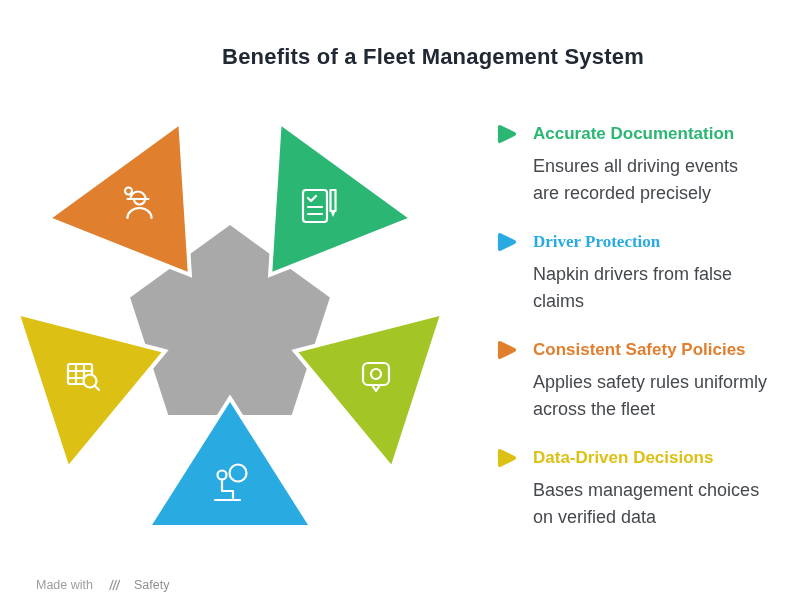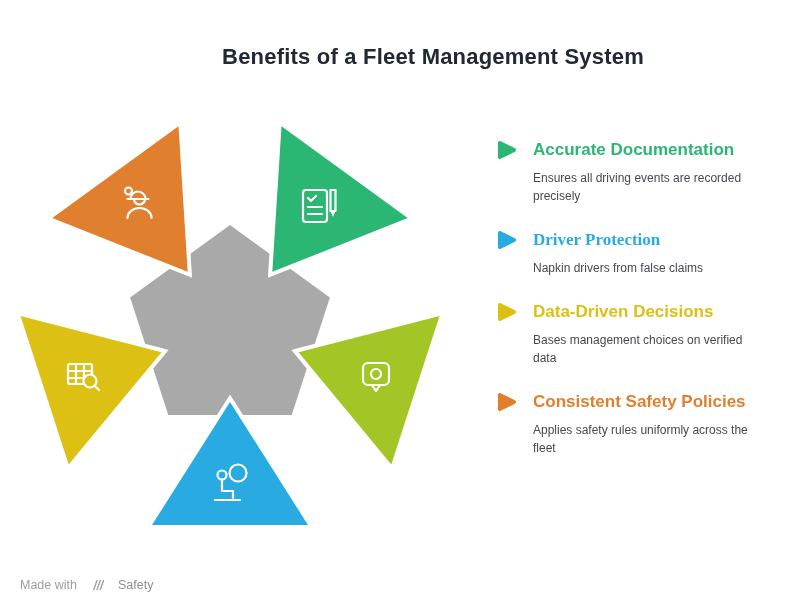--- a/index.html
+++ b/index.html
@@ -12,28 +12,28 @@
   }
   .title {
     position:absolute; top:44px; left:0; width:100%;
     margin:0; text-align:center;
     font-size:22px; font-weight:bold; color:#212935;
     letter-spacing:0.2px;
     padding-left:33px;
   }
   .diagram { position:absolute; left:15px; top:95px; }
   .diagram .icon-stroke { stroke:#ffffff; stroke-width:2.2; fill:none; stroke-linecap:round; stroke-linejoin:round; }
-  .benefits { position:absolute; left:496px; top:139px; width:300px; }
+  .benefits { position:absolute; left:496px; top:123px; width:300px; }
   .benefit { margin-bottom:24px; }
   .benefit-head { display:flex; align-items:center; gap:16px; }
   .play { width:21px; height:22px; flex:0 0 auto; }
   .benefit h3 { margin:0; font-size:17px; font-weight:bold; line-height:1.2; }
-  .benefit p { margin:8px 0 0 37px; width:236px; font-size:12px; line-height:1.5; color:#45494e; }
+  .benefit p { margin:8px 0 0 37px; width:236px; font-size:18px; line-height:1.5; color:#45494e; }
   .footer {
-    position:absolute; left:20px; top:578px;
+    position:absolute; left:36px; top:578px;
     display:flex; align-items:center; gap:14px;
     font-size:12.5px; color:#9d9d9d;
   }
   .footer .brand { color:#8f8f8f; }
   .napkin-logo { width:13px; height:14px; }
 </style>
 </head>
 <body>
 
 <h1 class="title">Benefits of a Fleet Management System</h1>
@@ -112,35 +112,35 @@
         <polygon points="4,3.5 19,11 4,18.5" stroke-width="4" stroke-linejoin="round" fill="#29abe2" stroke="#29abe2"></polygon>
       </svg>
       <h3 style="color: rgb(41, 171, 226); font-family: Liberation Serif, serif;">Driver Protection</h3>
     </div>
     <p>Napkin drivers from false claims</p>
   </div>
 
   <div class="benefit">
     <div class="benefit-head">
       <svg class="play" viewBox="0 0 22 22">
+        <polygon points="4,3.5 19,11 4,18.5" stroke-width="4" stroke-linejoin="round" fill="#e07f2d" stroke="#e07f2d"></polygon>
+      </svg>
+      <h3 style="color: rgb(224, 127, 45);">Consistent Safety Policies</h3>
+    </div>
+    <p>Applies safety rules uniformly across the fleet</p>
+  </div>
+
+  <div class="benefit">
+    <div class="benefit-head">
+      <svg class="play" viewBox="0 0 22 22">
         <polygon points="4,3.5 19,11 4,18.5" stroke-width="4" stroke-linejoin="round" fill="#ddc014" stroke="#ddc014"></polygon>
       </svg>
       <h3 style="color: rgb(221, 192, 20);">Data-Driven Decisions</h3>
     </div>
     <p>Bases management choices on verified data</p>
-  </div>
-
-  <div class="benefit">
-    <div class="benefit-head">
-      <svg class="play" viewBox="0 0 22 22">
-        <polygon points="4,3.5 19,11 4,18.5" stroke-width="4" stroke-linejoin="round" fill="#e07f2d" stroke="#e07f2d"></polygon>
-      </svg>
-      <h3 style="color: rgb(224, 127, 45);">Consistent Safety Policies</h3>
-    </div>
-    <p>Applies safety rules uniformly across the fleet</p>
   </div>
 
 </div>
 
 <div class="footer">
   <span>Made with</span>
   <svg class="napkin-logo" viewBox="0 0 14 14">
     <line x1="3" y1="12" x2="6.5" y2="2" stroke="#9d9d9d" stroke-width="1.5" stroke-linecap="round"></line>
     <line x1="6.5" y1="12" x2="10" y2="2" stroke="#9d9d9d" stroke-width="1.5" stroke-linecap="round"></line>
     <line x1="10" y1="12" x2="13.5" y2="2" stroke="#9d9d9d" stroke-width="1.5" stroke-linecap="round"></line>

